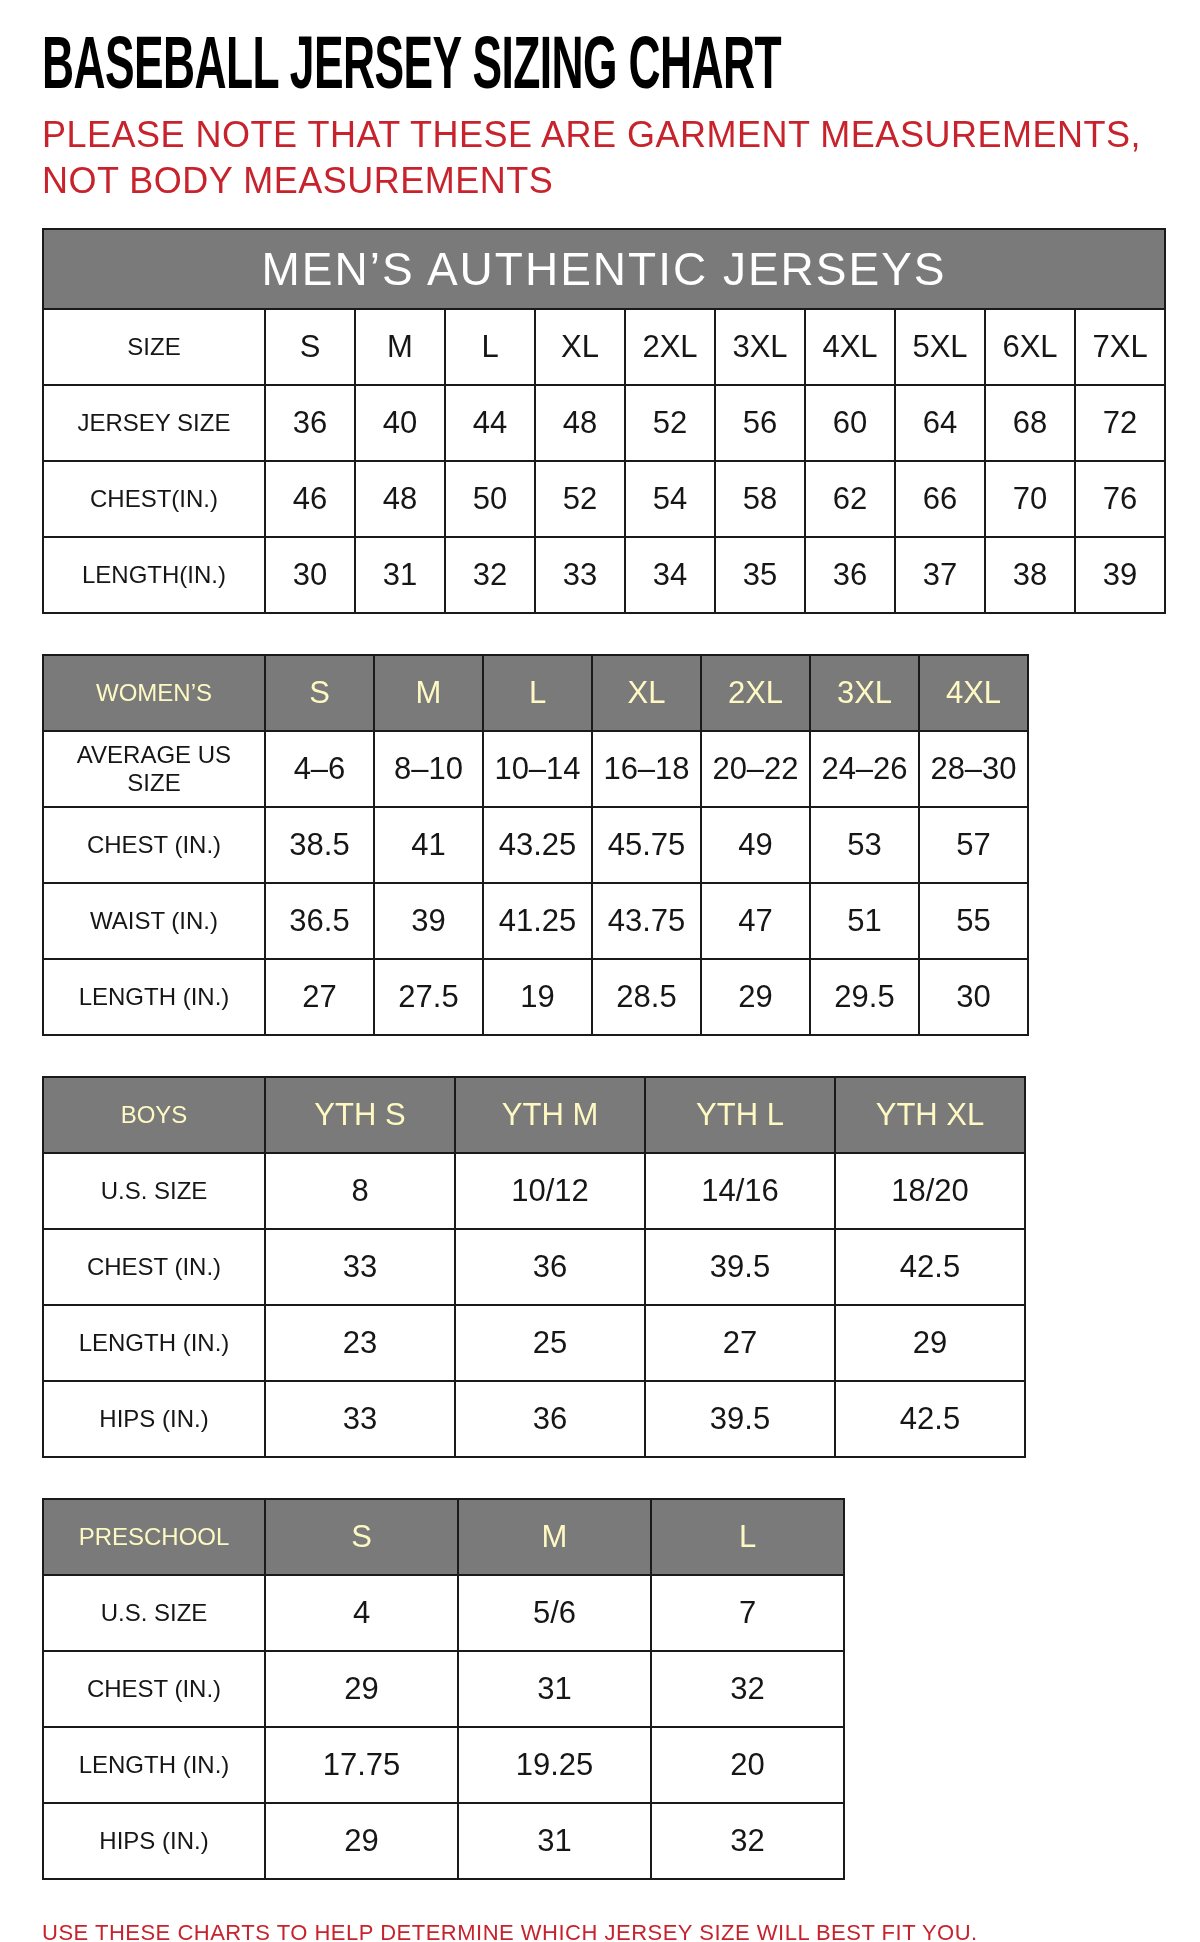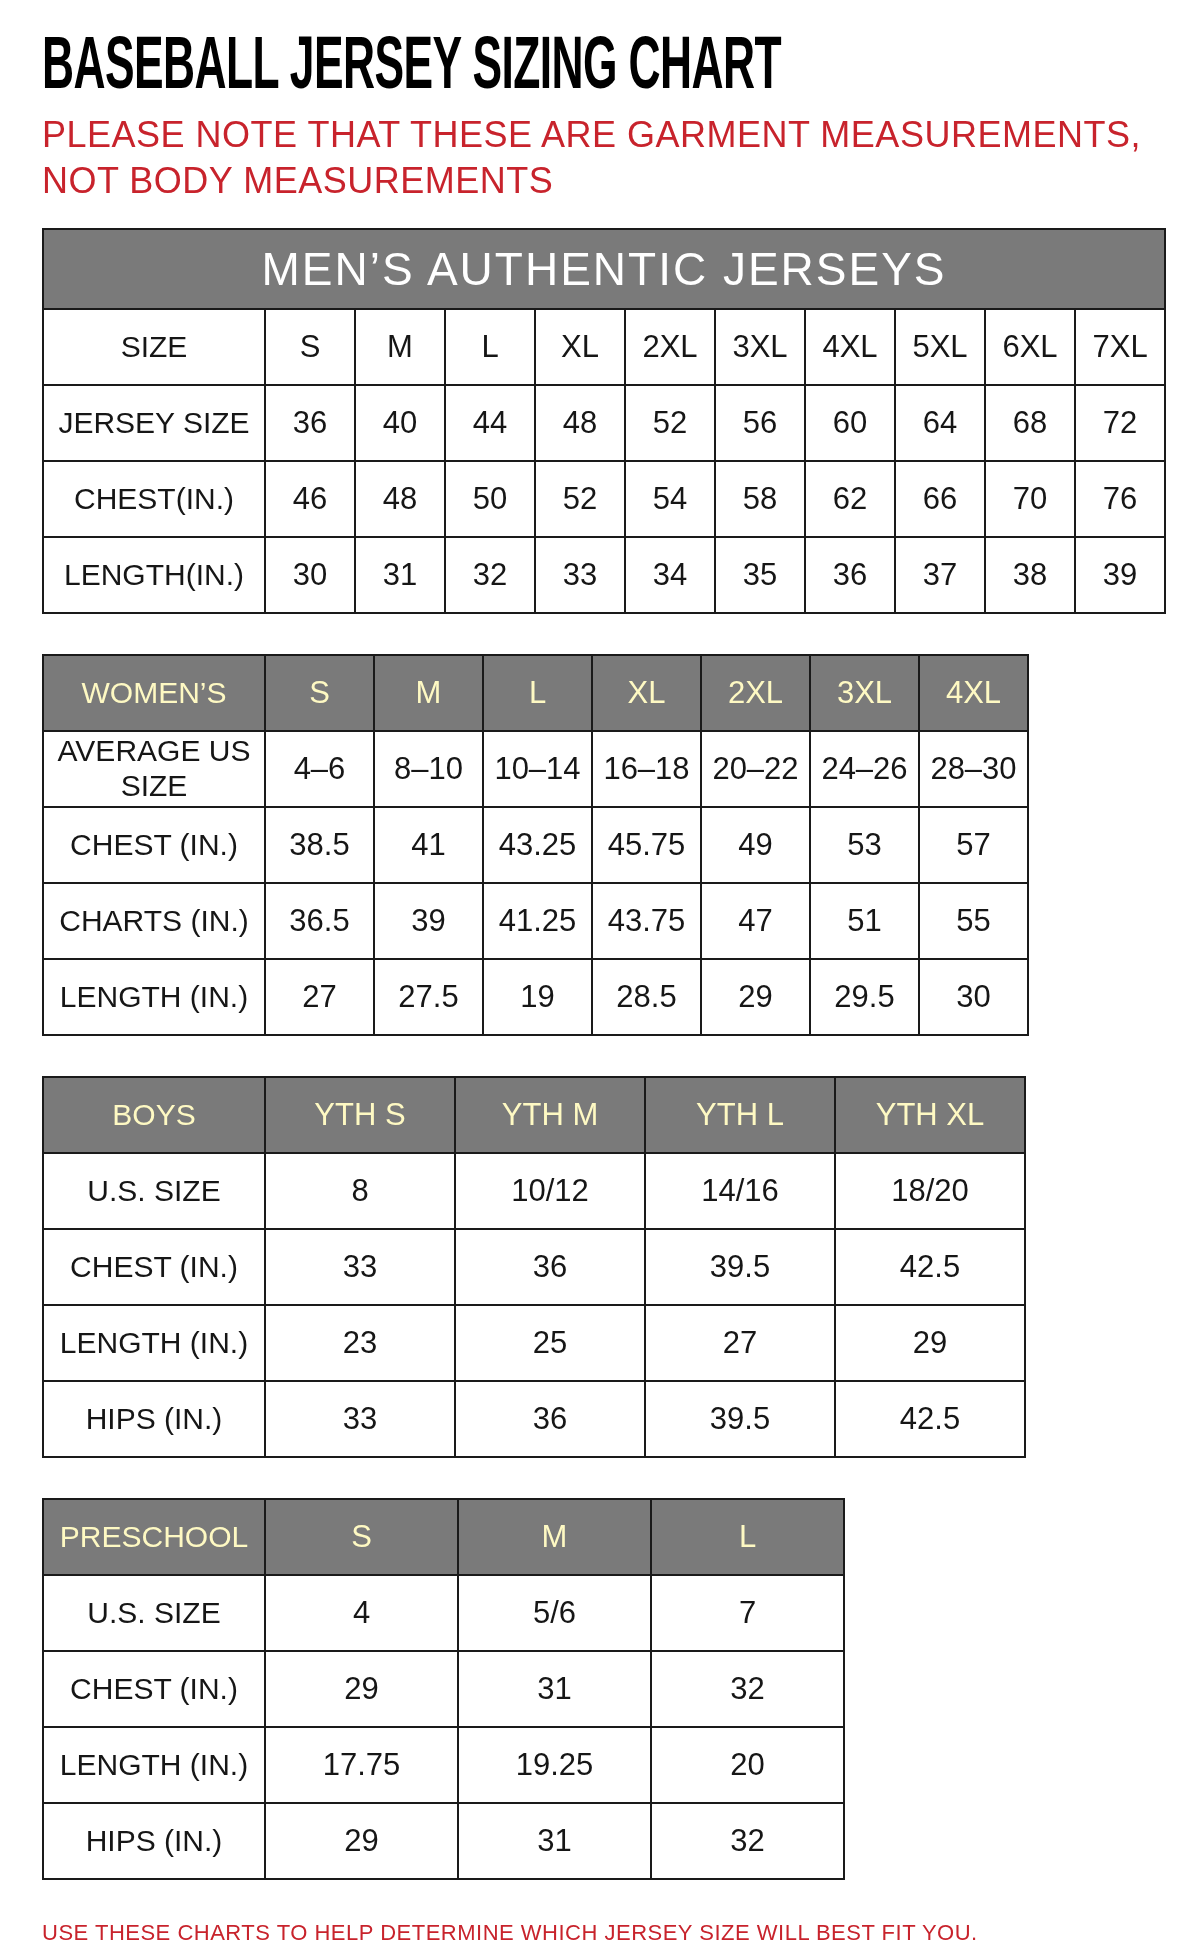--- a/index.html
+++ b/index.html
@@ -53,21 +53,21 @@
     background: #7a7a7a;
     color: #ffffff;
     font-size: 46px;
     letter-spacing: 2px;
     height: 80px;
   }
   .tbl td.hdr {
     background: #7a7a7a;
     color: #fef9c3;
   }
-  .tbl td.lbl { font-size: 30px; line-height: 1.15; }
+  .tbl td.lbl { font-size: 24px; line-height: 1.15; }
 
   #mens-table      { width: 1122px; }
   #womens-table    { width: 985px; }
   #boys-table      { width: 982px; }
   #preschool-table { width: 801px; }
 
   .c-lbl { width: 222px; }
   .c-m   { width: 90px; }
   .c-w   { width: 109px; }
   .c-b   { width: 190px; }
@@ -184,21 +184,21 @@
         <td class="lbl">CHEST (IN.)</td>
         <td>38.5</td>
         <td>41</td>
         <td>43.25</td>
         <td>45.75</td>
         <td>49</td>
         <td>53</td>
         <td>57</td>
       </tr>
       <tr>
-        <td class="lbl">CHARTS (IN.)</td>
+        <td class="lbl">WAIST (IN.)</td>
         <td>36.5</td>
         <td>39</td>
         <td>41.25</td>
         <td>43.75</td>
         <td>47</td>
         <td>51</td>
         <td>55</td>
       </tr>
       <tr>
         <td class="lbl">LENGTH (IN.)</td>

